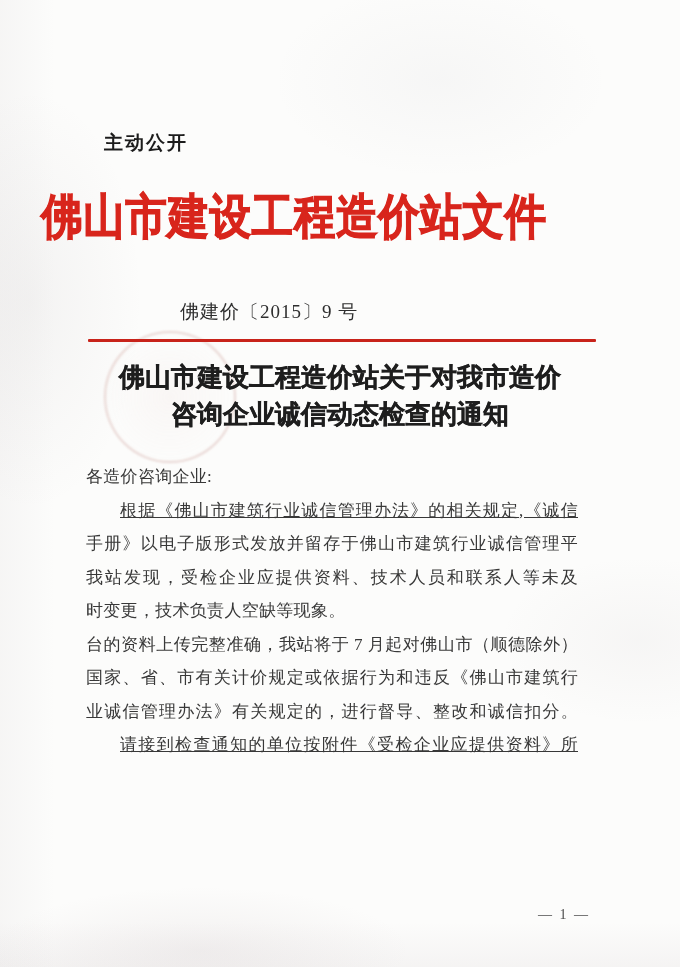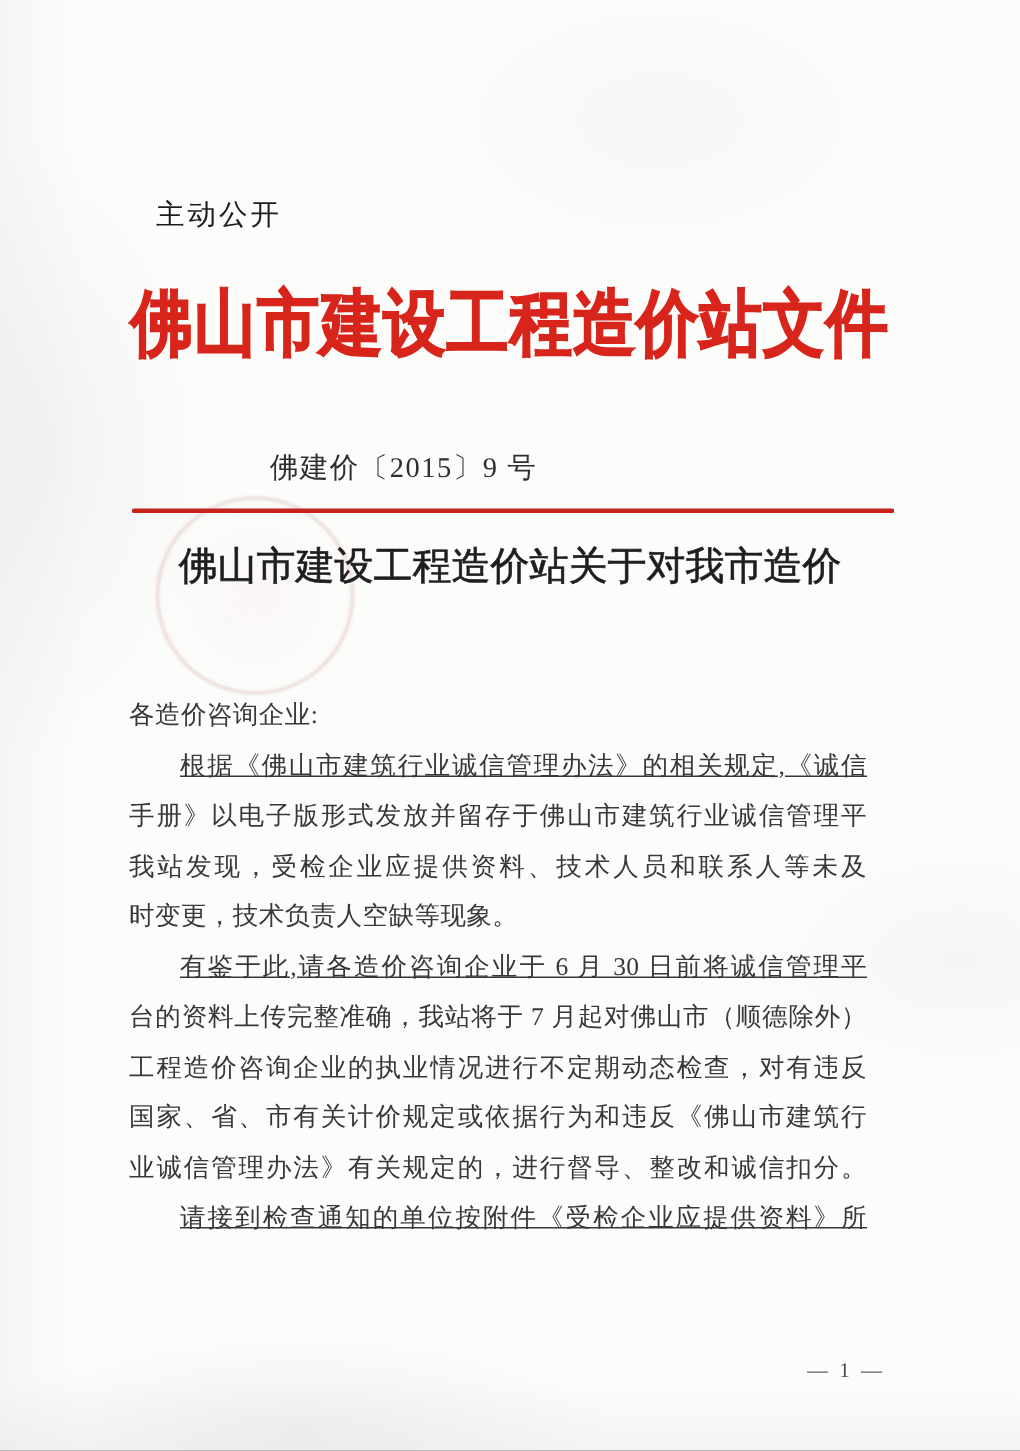--- a/index.html
+++ b/index.html
@@ -27,30 +27,30 @@
     border: 2px solid rgba(205,158,150,0.38);
     border-radius: 50%;
     filter: blur(1.2px);
     background: radial-gradient(circle, rgba(220,180,175,0.08), rgba(0,0,0,0) 70%);
   }
   .classification {
     position: absolute;
     left: 104px; top: 130px;
     font-family: "Liberation Sans", "DejaVu Sans", sans-serif;
     font-size: 19px;
-    font-weight: 400;
+    font-weight: 700;
     letter-spacing: 2px;
     color: #1c1c1c;
   }
   .org-title {
     position: absolute;
     left: 0; top: 191px;
     width: 680px;
     margin: 0;
-    text-align: center;
+    text-align: left;
     white-space: nowrap;
   }
   .org-title .stretch {
     display: inline-block;
     font-size: 48px;
     line-height: 52px;
     font-weight: 900;
     color: #d8251c;
     -webkit-text-stroke: 1.1px #d8251c;
     transform: scaleX(0.86);
@@ -74,21 +74,21 @@
     border-radius: 1px;
   }
   .doc-title {
     position: absolute;
     left: 0; top: 360px;
     width: 680px;
     margin: 0;
     text-align: center;
     font-size: 26px;
     line-height: 36.5px;
-    font-weight: 400;
+    font-weight: 700;
     color: #1e1e1e;
     -webkit-text-stroke: 0.4px #1e1e1e;
   }
   .doc-title span { display: block; }
   .body-block {
     position: absolute;
     left: 86px; top: 460px;
     width: 492px;
   }
   .line {
@@ -127,36 +127,35 @@
   <h1 class="org-title">
     <span class="stretch">佛山市建设工程造价站文件</span>
   </h1>
 
   <div class="doc-number">佛建价〔2015〕9 号</div>
 
   <div class="red-rule"></div>
 
   <h2 class="doc-title">
     <span>佛山市建设工程造价站关于对我市造价</span>
+    <span>咨询企业诚信动态检查的通知</span>
   </h2>
 
   <div class="body-block">
     <div class="line salutation">各造价咨询企业:</div>
 
     <div>
       <div class="line justwrap indent">根据《佛山市建筑行业诚信管理办法》的相关规定,《诚信</div>
       <div class="line justwrap">手册》以电子版形式发放并留存于佛山市建筑行业诚信管理平</div>
       <div class="line justwrap">我站发现，受检企业应提供资料、技术人员和联系人等未及</div>
       <div class="line justwrap endline">时变更，技术负责人空缺等现象。</div>
     </div>
 
     <div>
-      <div class="line justwrap indent">有鉴于此,请各造价咨询企业于 6 月 30 日前将诚信管理平</div>
       <div class="line justwrap">台的资料上传完整准确，我站将于 7 月起对佛山市（顺德除外）</div>
-      <div class="line justwrap">工程造价咨询企业的执业情况进行不定期动态检查，对有违反</div>
       <div class="line justwrap">国家、省、市有关计价规定或依据行为和违反《佛山市建筑行</div>
       <div class="line justwrap">业诚信管理办法》有关规定的，进行督导、整改和诚信扣分。</div>
     </div>
 
     <div>
       <div class="line justwrap indent">请接到检查通知的单位按附件《受检企业应提供资料》所</div>
     </div>
   </div>
 
   <div class="page-number">— 1 —</div>

